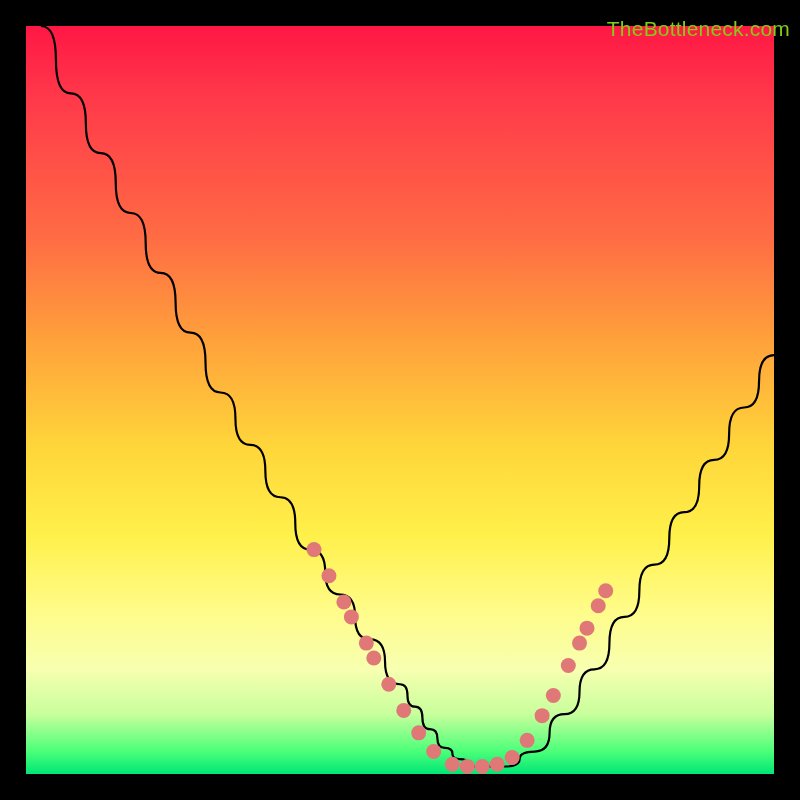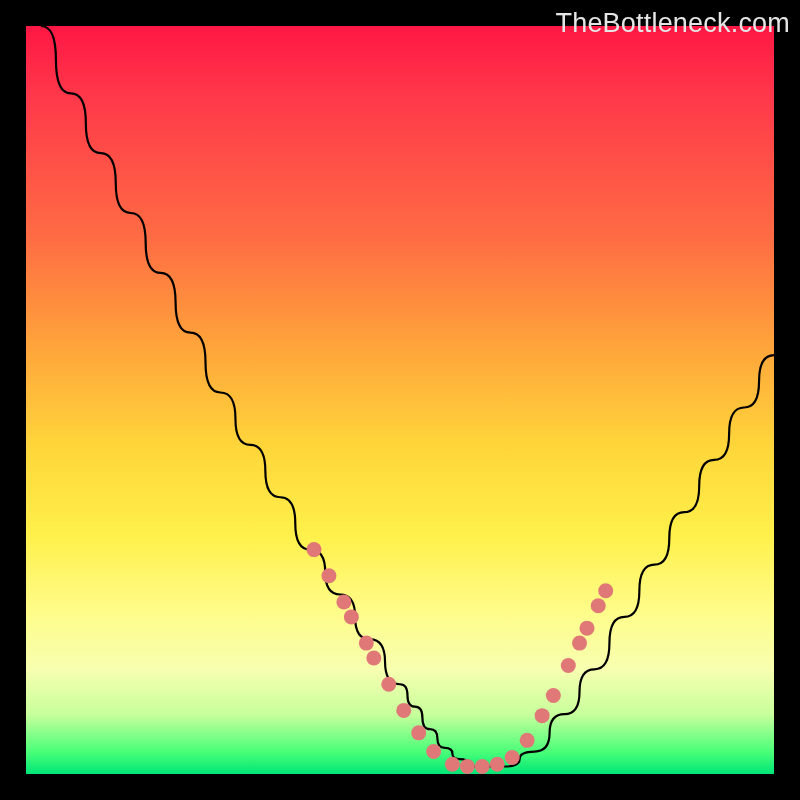--- a/index.html
+++ b/index.html
@@ -33,25 +33,25 @@
       #fff04a 68%,
       #fffc88 78%,
       #f7ffb0 86%,
       #c8ff9c 92%,
       #4bff79 97%,
       #00e676 100%
     );
   }
   .watermark {
     position: absolute;
-    top: 8px;
+    top: 17px;
     right: 10px;
     font-family: Arial, Helvetica, sans-serif;
-    font-size: 27px;
-    color: #e5e5e5;
+    font-size: 21px;
+    color: #84cc16;
     letter-spacing: 0.2px;
     user-select: none;
   }
   svg.curve {
     position: absolute;
     left: 0;
     top: 0;
     width: 748px;
     height: 748px;
     overflow: visible;

